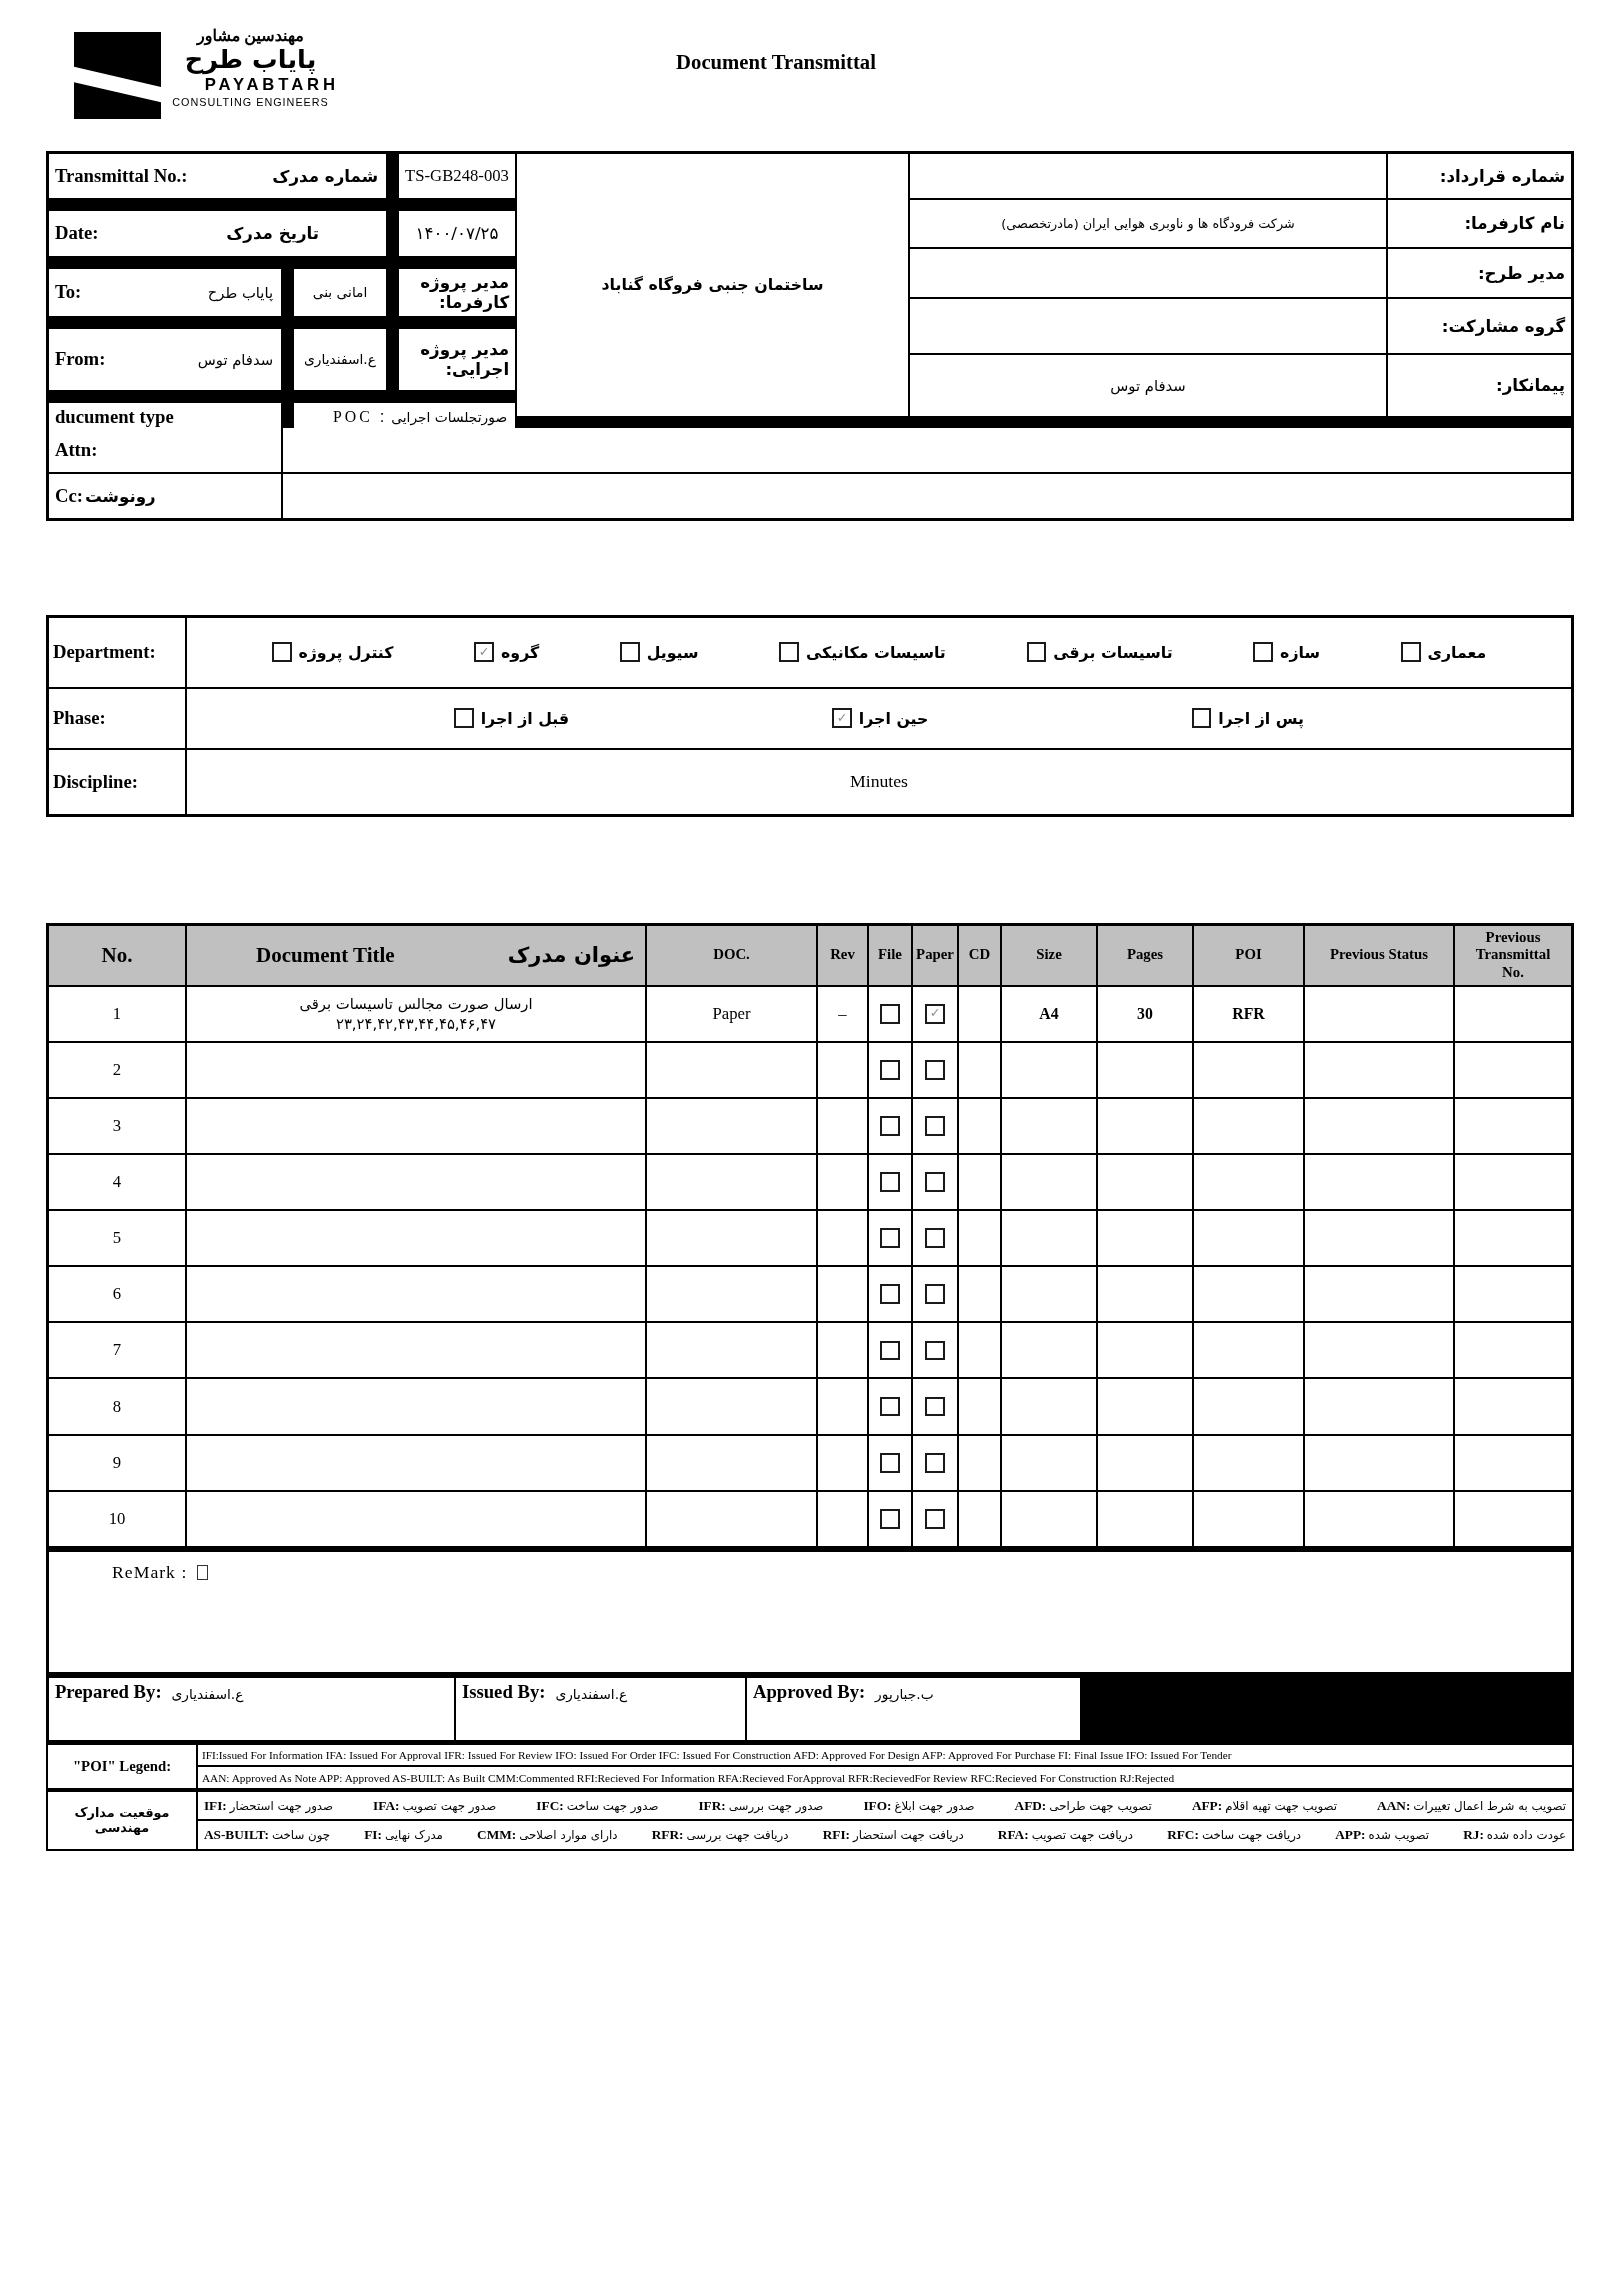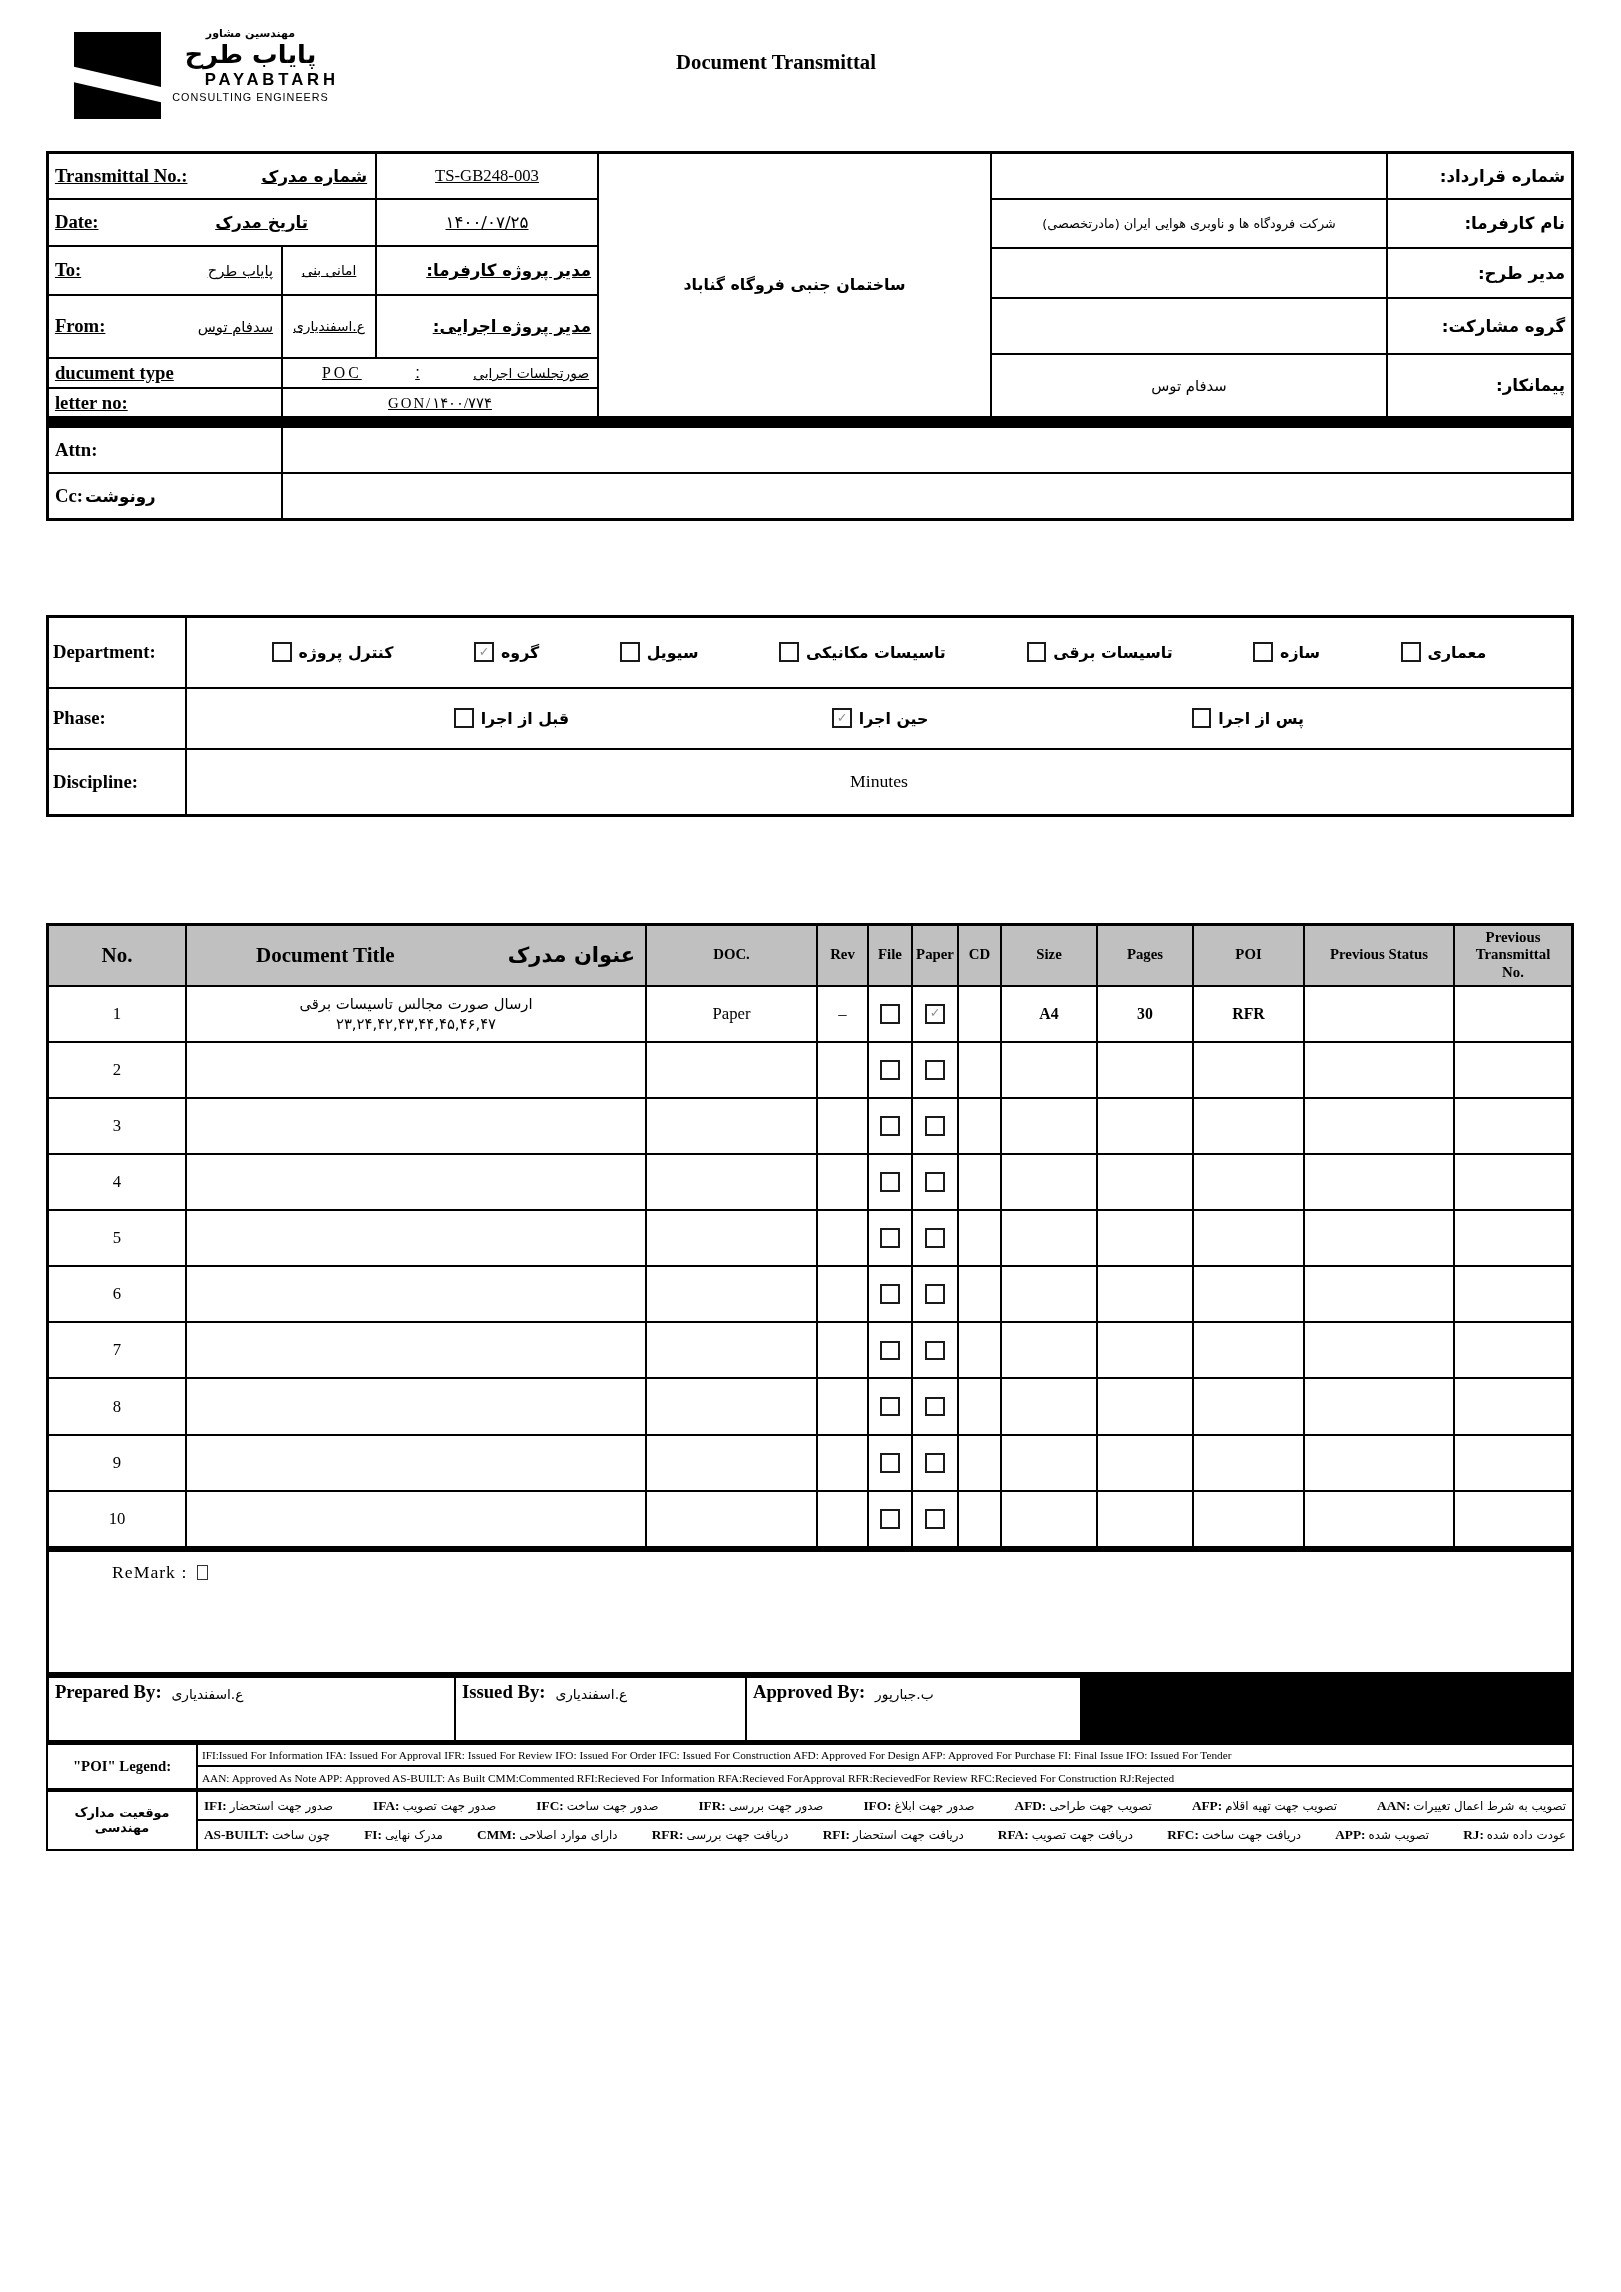--- a/index.html
+++ b/index.html
@@ -8,35 +8,35 @@
   .ser{font-family:"Liberation Serif",serif;}
   .b{font-weight:bold;}
   .fa{font-family:"DejaVu Sans",sans-serif;}
   .rtl{direction:rtl;unicode-bidi:isolate;}
 
   
   .hdr{position:relative;height:138px;}
   .logo-box{position:absolute;left:27.6px;top:31.5px;width:87px;height:87px;background:#000;overflow:hidden;}
   .swoosh{position:absolute;left:-11.8px;top:47px;width:128px;height:14.8px;background:#fff;border-radius:7.9px/5.9px;transform:rotate(13deg);}
   .logo-text{position:absolute;left:116px;top:27.6px;width:177px;text-align:center;line-height:1.05;}
-  .logo-fa1{font-size:11px;}
+  .logo-fa1{font-size:16px;font-family:Liberation Serif, serif;}
   .logo-fa2{font-size:25.6px;margin-top:2px;}
   .logo-en{font-size:16.7px;letter-spacing:3.9px;margin-top:3px;text-align:right;}
   .logo-en2{font-size:10.8px;letter-spacing:1px;margin-top:3px;}
   .doc-title{position:absolute;left:0;width:1528px;top:51px;text-align:center;font-size:20.7px;transform:translateX(-34px);}
 
   
   .blk{background:#000;border:3px solid #000;}
   .blk .c{background:#fff;}
   .c{display:flex;align-items:center;font-size:16.7px;overflow:hidden;box-sizing:border-box;}
 
   
   .t1{margin-top:12.8px;display:flex;flex-direction:column;gap:2px;}
   .t1top{display:flex;gap:2px;height:262px;background:#000;}
-  .t1left{width:548px;display:grid;grid-template-columns:232px 92px 1fr;grid-template-rows:44px 45px 47px 61px 28.6px 1fr;gap:2px;background:#000;text-decoration:underline;}
+  .t1left{width:466px;display:grid;grid-template-columns:232px 92px 1fr;grid-template-rows:44px 45px 47px 61px 28.6px 1fr;gap:13px;background:#000;}
   .t1mid{width:391px;justify-content:center;}
   .t1right{flex:1;display:grid;grid-template-columns:1fr 183px;grid-template-rows:44px 47px 48px 54px 1fr;gap:2px;background:#000;}
   .t1bot{height:90px;display:grid;grid-template-columns:232px 1fr;grid-template-rows:44px 1fr;gap:2px;background:#000;margin-top:10px;}
   .span2{grid-column:span 2;}
   .lblrow{justify-content:space-between;padding:0 7.9px 0 5.9px;}
   .enlbl{font-family:"Liberation Serif",serif;font-weight:bold;font-size:18.7px;white-space:nowrap;}
   .falbl{font-weight:bold;font-size:16.7px;}
   .cen{justify-content:center;}
   .rlabel{justify-content:flex-start;padding-right:5.9px;direction:rtl;font-weight:bold;font-size:16.7px;}
   .rvalue{justify-content:center;font-size:12.8px;}

